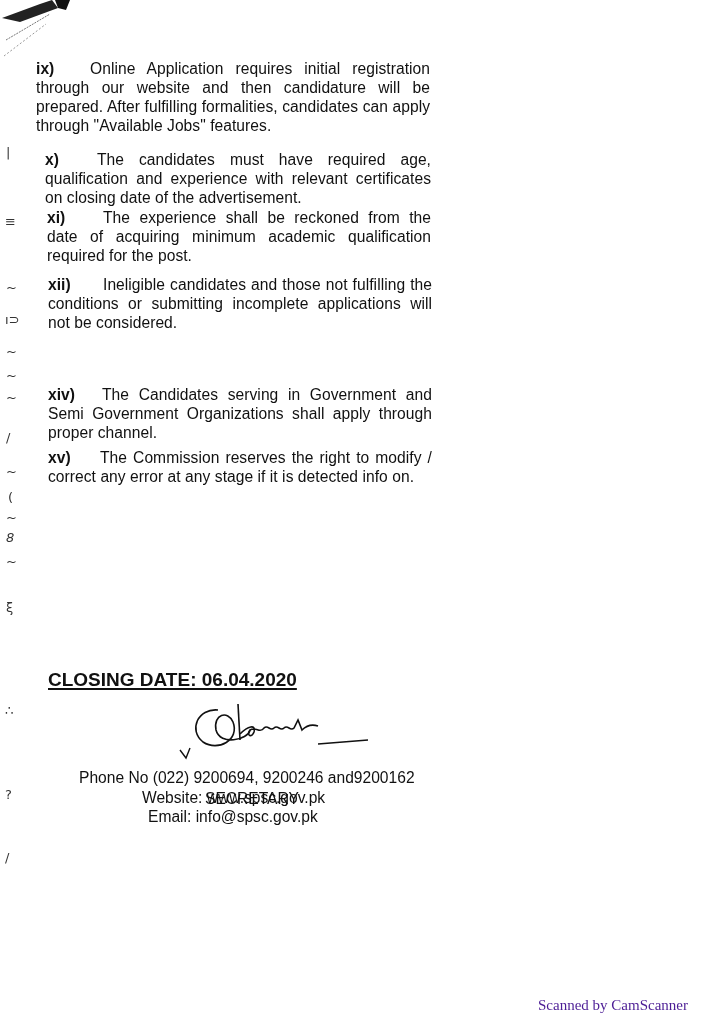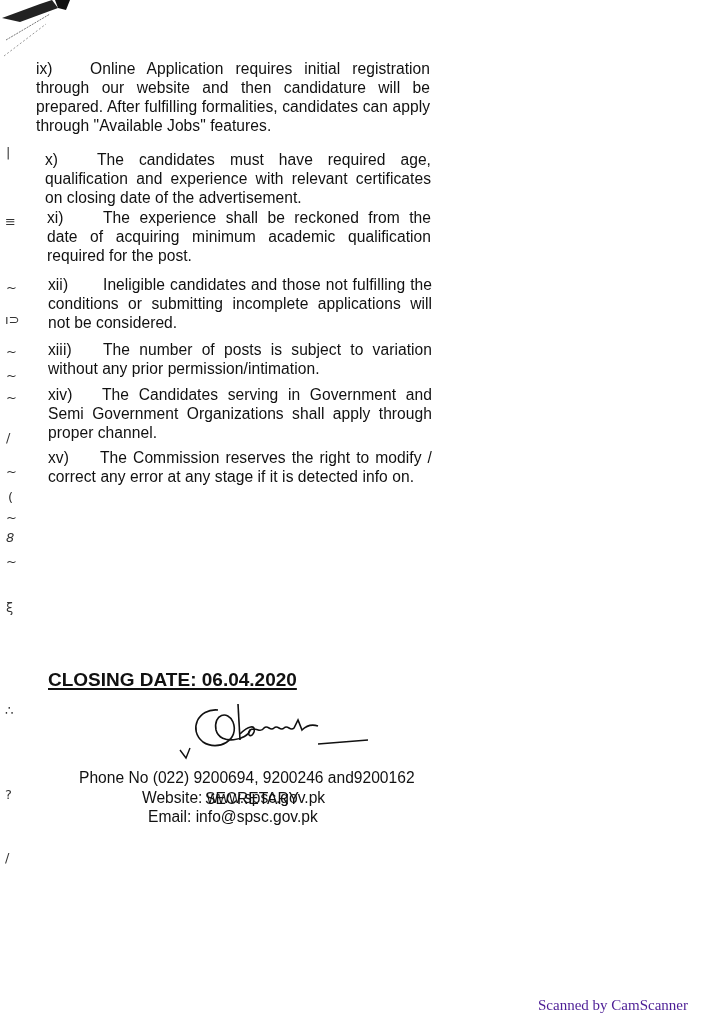--- a/index.html
+++ b/index.html
@@ -6,21 +6,21 @@
   body {
     width: 724px; height: 1024px; position: relative; overflow: hidden;
     background: #ffffff; color: #111111;
     font-family: "Liberation Sans", sans-serif;
   }
   .page { position: absolute; left: 0; top: 0; width: 724px; height: 1024px; }
   .para {
     position: absolute; font-size: 15.6px; line-height: 19px;
     text-align: justify; text-align-last: left; letter-spacing: 0.05px;
   }
-  .para .num { display: inline-block; }
+  .para .num { display: inline-block; font-weight: bold; }
   .bold-block {
     position: absolute; font-weight: bold; font-size: 15.6px; line-height: 19.5px;
     text-decoration: underline; text-decoration-thickness: 2px; text-underline-offset: 2px;
     text-align: justify; text-align-last: left;
   }
   .caps-block {
     position: absolute; font-size: 15.6px; line-height: 19.5px;
     text-align: justify; text-align-last: left;
   }
   .closing {
@@ -57,23 +57,20 @@
   </div>
 
   <div class="para" style="left:47px; top:208px; width:384px;">
     <span class="num" style="width:56px;">xi)</span><span>The experience shall be reckoned from the date of acquiring minimum academic qualification required for the post.</span>
   </div>
 
   <div class="para" style="left:48px; top:275px; width:384px;">
     <span class="num" style="width:55px;">xii)</span><span>Ineligible candidates and those not fulfilling the conditions or submitting incomplete applications will not be considered.</span>
   </div>
 
-  <div class="para" style="left:48px; top:340px; width:384px;">
-    <span class="num" style="width:55px;">xiii)</span><span>The number of posts is subject to variation without any prior permission/intimation.</span>
-  </div>
 
   <div class="para" style="left:48px; top:385px; width:384px;">
     <span class="num" style="width:54px;">xiv)</span><span>The Candidates serving in Government and Semi Government Organizations shall apply through proper channel.</span>
   </div>
 
   <div class="para" style="left:48px; top:448px; width:384px;">
     <span class="num" style="width:52px;">xv)</span><span>The Commission reserves the right to modify / correct any error at any stage if it is detected info on.</span>
   </div>
 
 

